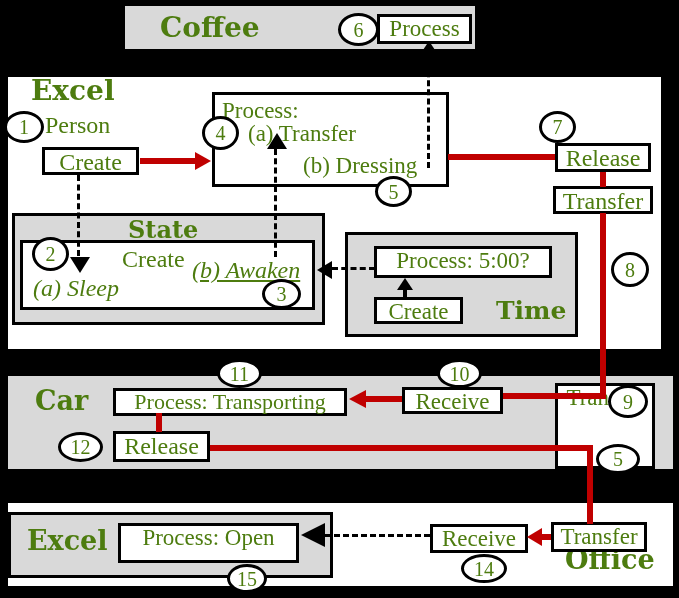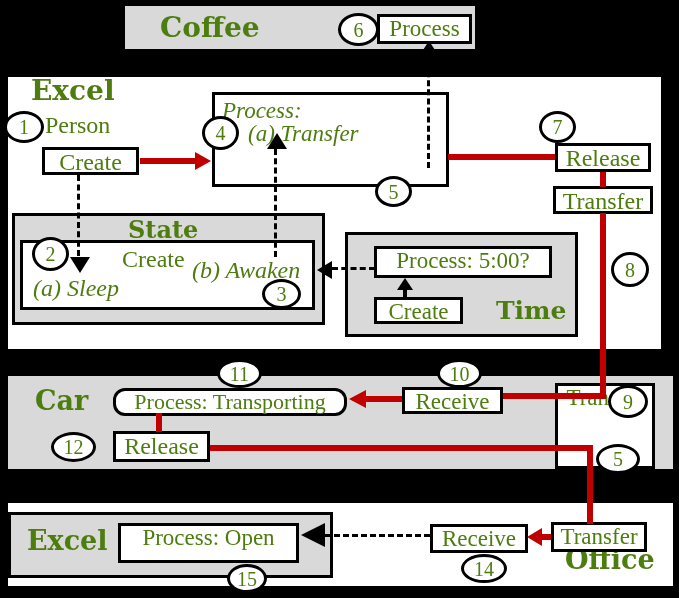--- a/index.html
+++ b/index.html
@@ -43,23 +43,24 @@
   <div class="badge" style="left:4px;top:111px;width:40px;height:32px;">1</div>
   <div class="txt" style="left:45px;top:113px;font-size:24px;">Person</div>
 
   <div class="node" style="left:42px;top:147px;width:97px;height:28px;font-size:24px;">
     <span>Create</span>
   </div>
 
   <div class="red" style="left:140px;top:158px;width:56px;height:6px;"></div>
   <div class="tri" style="left:195px;top:152px;border-top:9px solid transparent;border-bottom:9px solid transparent;border-left:16px solid #c00000;"></div>
 
-  <div class="node" style="left:212px;top:92px;width:237px;height:95px;font-style:italic;">
+  <div class="node" style="left:212px;top:92px;width:237px;height:95px;">
     <span class="txt" style="left:7px;top:4px;">Process:</span>
     <span class="txt" style="left:33px;top:27px;">(a) Transfer</span>
+    <span class="txt" style="left:88px;top:59px;">(b) Dressing</span>
   </div>
   <div class="badge" style="left:202px;top:116px;width:37px;height:34px;">4</div>
   <div class="badge" style="left:375px;top:176px;width:37px;height:31px;">5</div>
 
   <div class="badge" style="left:539px;top:111px;width:37px;height:32px;">7</div>
   <div class="node" style="left:555px;top:143px;width:96px;height:29px;font-size:24px;">
     <span>Release</span>
   </div>
   <div class="node" style="left:553px;top:186px;width:100px;height:28px;font-size:24px;">
     <span>Transfer</span>
@@ -72,21 +73,21 @@
   <div class="dashv" style="left:77px;top:175px;height:81px;"></div>
   <div class="tri" style="left:70px;top:257px;border-left:10px solid transparent;border-right:10px solid transparent;border-top:16px solid #000;"></div>
 
   <div class="dashv" style="left:274px;top:149px;height:108px;"></div>
   <div class="tri" style="left:267px;top:133px;border-left:10px solid transparent;border-right:10px solid transparent;border-bottom:16px solid #000;"></div>
 
   <div class="sec gray" style="left:12px;top:213px;width:313px;height:112px;"></div>
   <div class="seclabel" style="left:128px;top:218px;font-size:24px;text-align:right;">State</div>
   <div class="sec white" style="left:20px;top:240px;width:295px;height:70px;"></div>
   <div class="txt" style="left:122px;top:247px;font-size:24px;">Create</div>
-  <div class="txt it" style="left:192px;top:258px;font-size:24px;">(b) Awaken</div>
+  <div class="txt it" style="left:192px;top:258px;font-size:24px;text-decoration:underline;">(b) Awaken</div>
   <div class="txt it" style="left:33px;top:276px;font-size:24px;">(a) Sleep</div>
   <div class="badge" style="left:32px;top:237px;width:37px;height:34px;">2</div>
   <div class="badge" style="left:262px;top:279px;width:39px;height:30px;">3</div>
 
   <div class="tri" style="left:317px;top:261px;border-top:9px solid transparent;border-bottom:9px solid transparent;border-right:15px solid #000;"></div>
   <div class="dashh" style="left:332px;top:267px;width:43px;"></div>
 
   <div class="sec gray" style="left:345px;top:232px;width:233px;height:105px;"></div>
   <div class="node" style="left:374px;top:246px;width:178px;height:32px;">
     <span>Process: 5:00?</span>
@@ -94,21 +95,21 @@
   <div class="node" style="left:374px;top:297px;width:89px;height:27px;">
     <span>Create</span>
   </div>
   <div class="seclabel" style="left:496px;top:298px;font-size:25px;">Time</div>
   <div class="blk" style="left:403px;top:290px;width:4px;height:8px;"></div>
   <div class="tri" style="left:397px;top:278px;border-left:8px solid transparent;border-right:8px solid transparent;border-bottom:12px solid #000;"></div>
 
   <div class="sec gray" style="left:5px;top:373px;width:671px;height:99px;"></div>
   <div class="seclabel" style="left:35px;top:387px;font-size:27px;">Car</div>
 
-  <div class="node" style="left:113px;top:388px;width:234px;height:28px;font-size:22px;border-radius:12px;">
+  <div class="node" style="left:113px;top:388px;width:234px;height:28px;font-size:22px;">
     <span>Process: Transporting</span>
   </div>
   <div class="badge" style="left:217px;top:359px;width:45px;height:29px;">11</div>
 
   <div class="node" style="left:402px;top:387px;width:101px;height:27px;">
     <span>Receive</span>
   </div>
   <div class="badge" style="left:437px;top:359px;width:45px;height:29px;">10</div>
 
   <div class="red" style="left:366px;top:396px;width:36px;height:6px;"></div>
@@ -118,21 +119,21 @@
   <div class="node" style="left:555px;top:383px;width:100px;height:86px;">
     <span>Transfer</span>
   </div>
   <div class="badge" style="left:608px;top:385px;width:40px;height:33px;">9</div>
   <div class="badge" style="left:596px;top:444px;width:44px;height:30px;">5</div>
 
   <div class="red" style="left:156px;top:413px;width:6px;height:19px;"></div>
   <div class="node" style="left:113px;top:431px;width:97px;height:31px;font-size:24px;">
     <span>Release</span>
   </div>
-  <div class="badge" style="left:51px;top:432px;width:45px;height:30px;">12</div>
+  <div class="badge" style="left:58px;top:432px;width:45px;height:30px;">12</div>
 
   <div class="red" style="left:210px;top:445px;width:383px;height:6px;"></div>
   <div class="red" style="left:587px;top:445px;width:6px;height:79px;"></div>
 
   <div class="sec white" style="left:5px;top:500px;width:671px;height:89px;"></div>
   <div class="seclabel" style="left:565px;top:546px;font-size:27px;">Office</div>
 
   <div class="sec gray" style="left:8px;top:512px;width:325px;height:66px;"></div>
   <div class="seclabel" style="left:27px;top:527px;font-size:27px;">Excel</div>
   <div class="node" style="left:118px;top:523px;width:181px;height:40px;">

